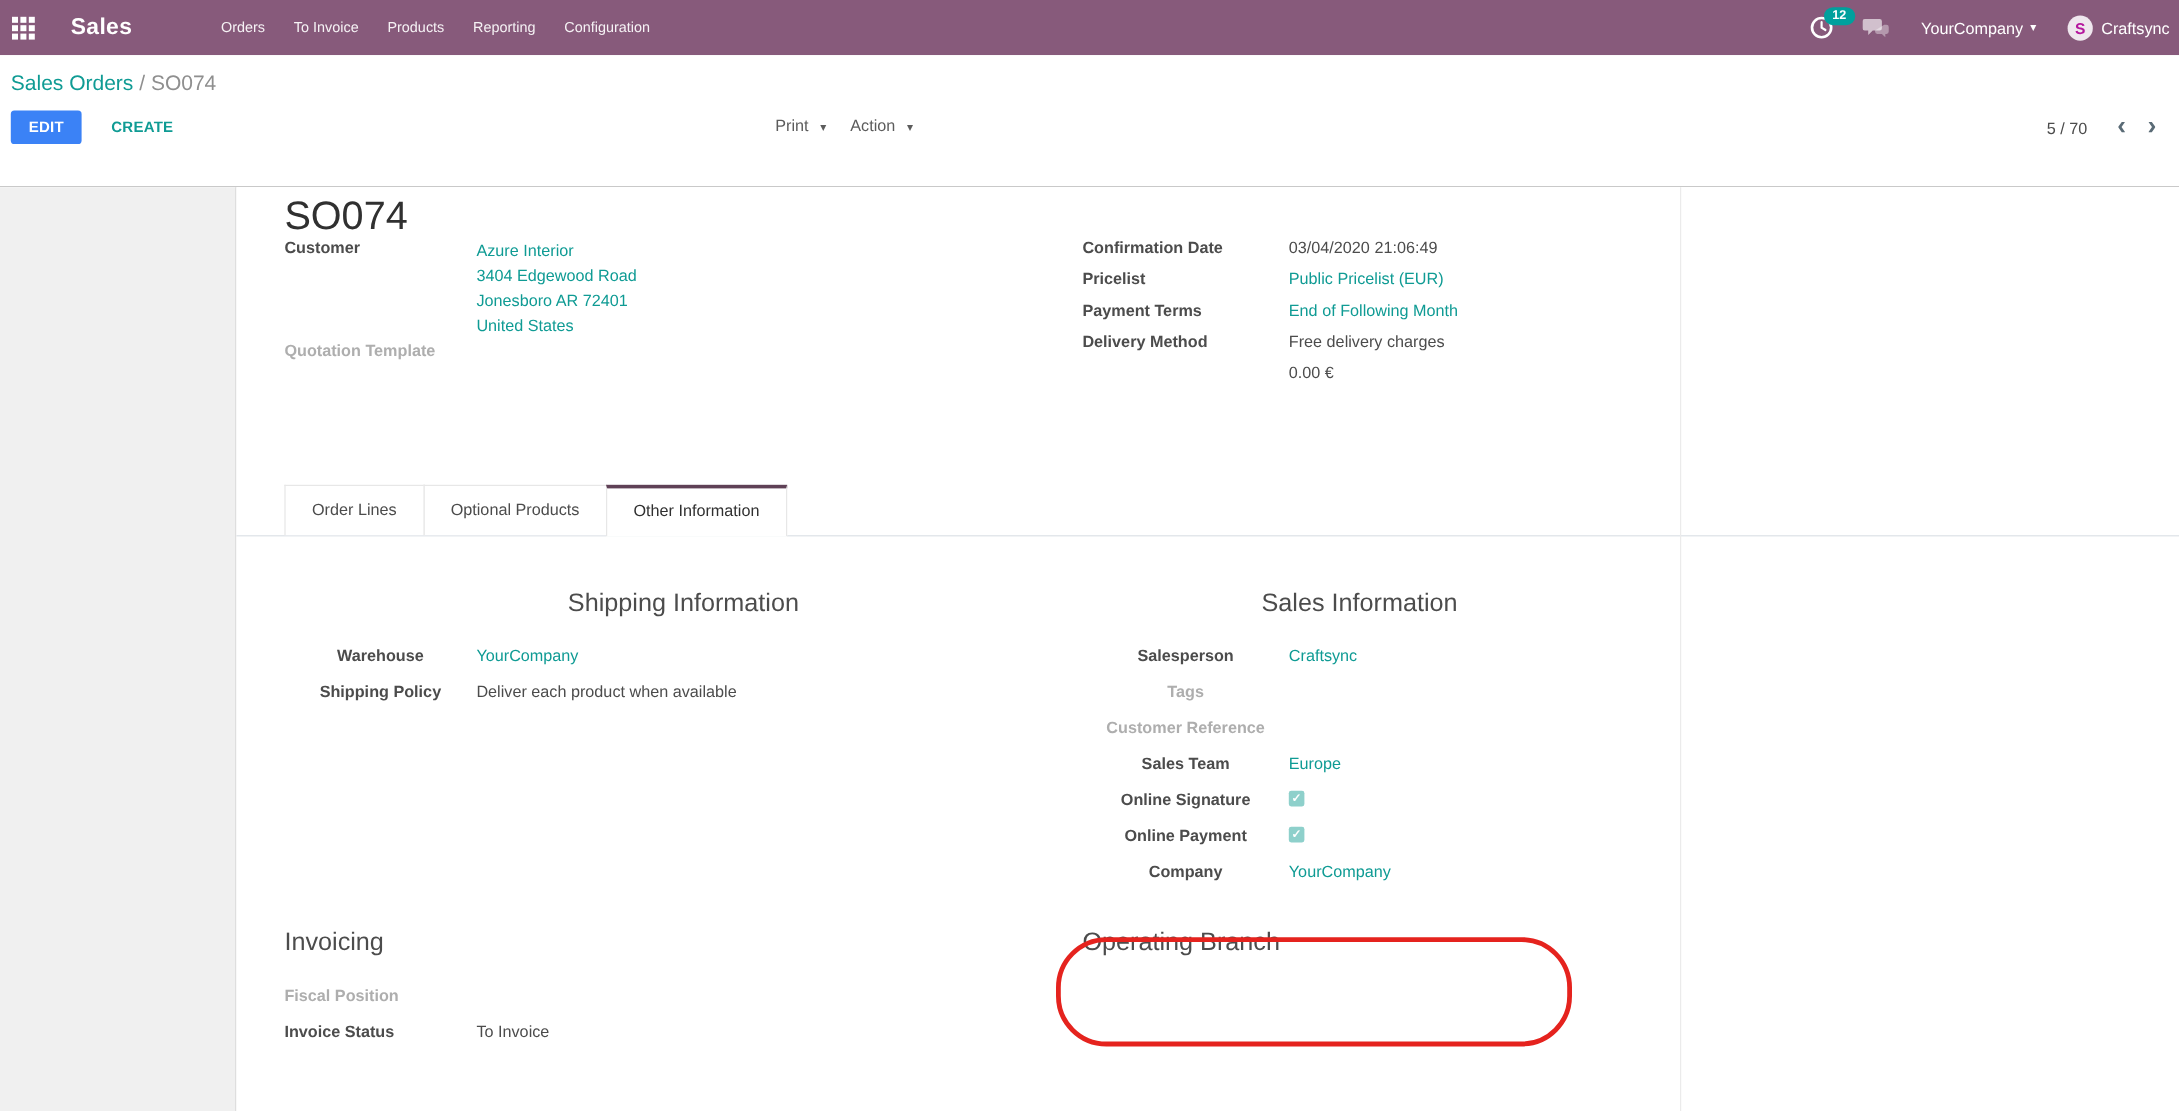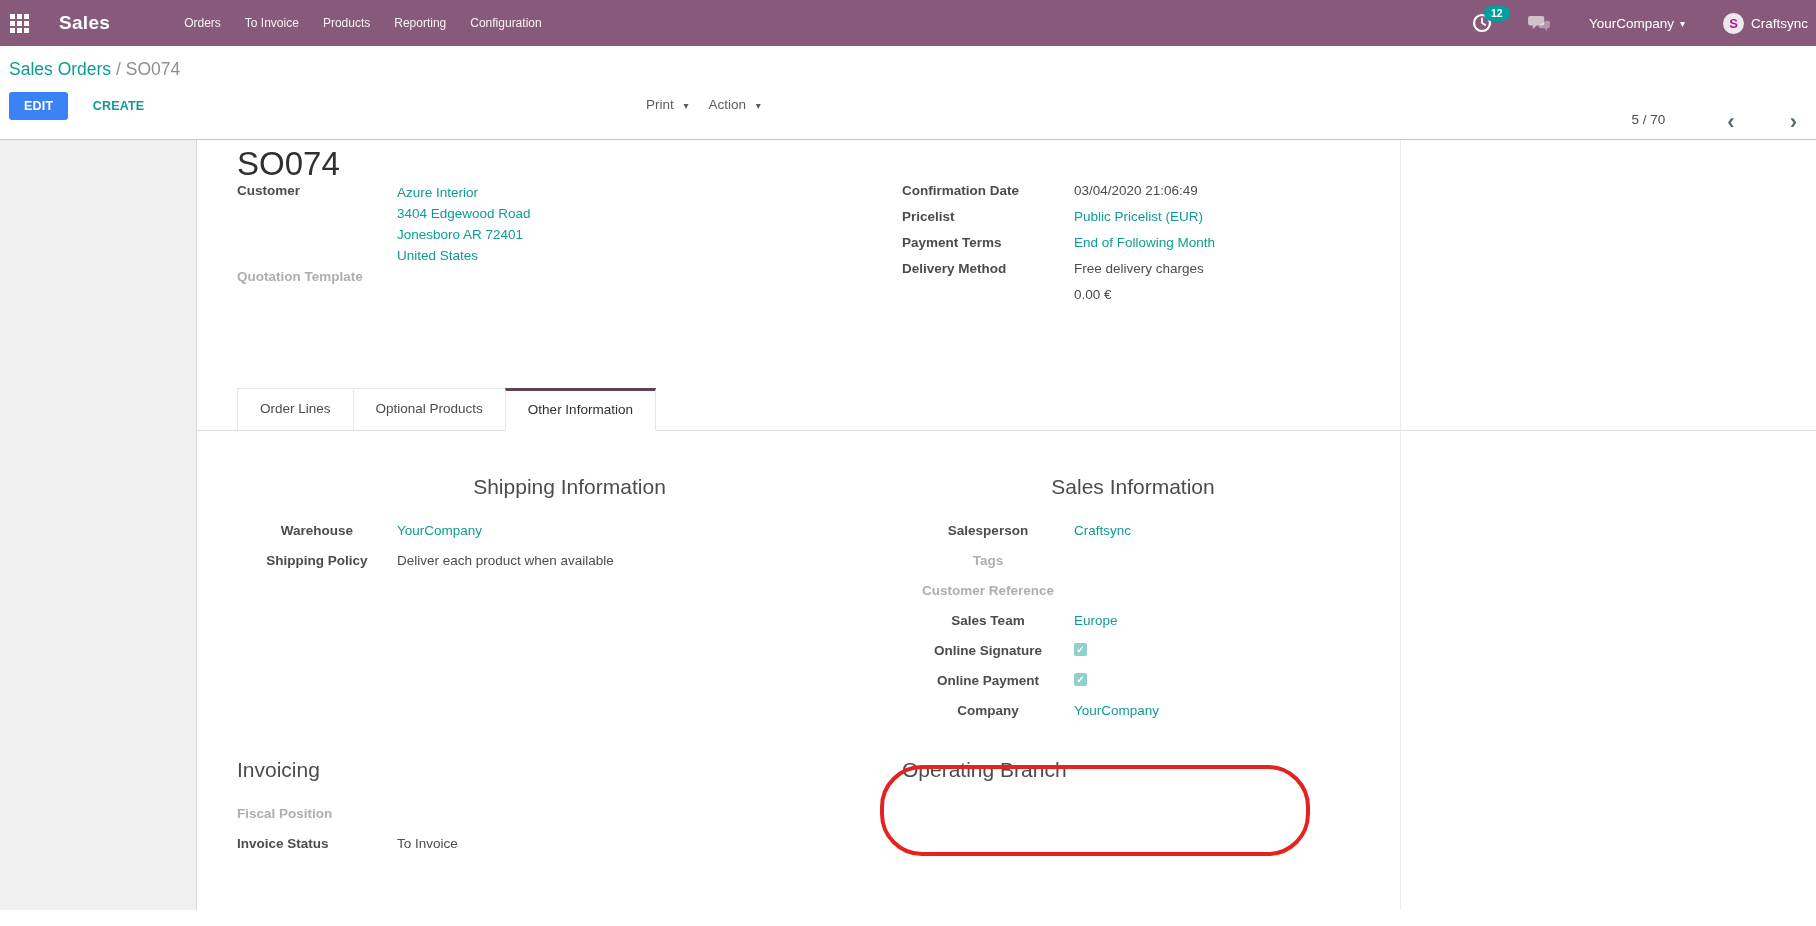--- a/index.html
+++ b/index.html
@@ -6,43 +6,43 @@
   html,body { width:1816px; height:926px; overflow:hidden; background:#fff;
     font-family:"Liberation Sans", sans-serif; color:#4c4c4c; }
 
   
   .topbar { height:46px; background:#875a7b; display:flex; align-items:center; padding:0 8px 0 10px; }
   .apps-grid { display:grid; grid-template-columns:repeat(3,5px); grid-gap:2px; cursor:pointer; }
   .apps-grid i { width:5px; height:5px; background:#fff; display:block; }
   .app-name { color:#fff; font-size:19px; font-weight:700; margin-left:30px; letter-spacing:.3px; cursor:pointer; }
   .top-nav { display:flex; margin-left:62px; }
   .top-nav .nav-item { color:rgba(255,255,255,.92); font-size:12px; padding:0 12px; line-height:46px; cursor:pointer; }
-  .tb-right { margin-left:auto; display:flex; align-items:center;gap:12px; }
+  .tb-right { margin-left:auto; display:flex; align-items:center; }
   .tb-icon { position:relative; display:flex; align-items:center; cursor:pointer; margin-left:24px; }
   .badge { position:absolute; top:-7px; left:12px; background:#00a09d; color:#fff; font-size:10.5px;
     font-weight:700; border-radius:9px; padding:1px 7px; line-height:13px; }
   .company-switcher, .user-menu { color:#fff; font-size:13.5px; display:flex; align-items:center; cursor:pointer; margin-left:26px; }
   .caret { font-size:10px; margin-left:6px; }
   .avatar { width:21px; height:21px; border-radius:50%; background:#efe7ee; color:#b5179e; font-weight:700;
     font-size:13px; display:flex; align-items:center; justify-content:center; margin-right:7px; overflow:hidden; }
 
   
-  .control-panel { position:relative; height:94px; background:#fff; border-bottom:1px solid #c9c9c9; }
+  .control-panel { position:relative; height:110px; background:#fff; border-bottom:1px solid #c9c9c9; }
   .breadcrumb { position:absolute; top:13px; left:9px; font-size:17.5px; }
   .breadcrumb .bc-link { color:#0f9b94; cursor:pointer; }
   .breadcrumb .bc-sep, .breadcrumb .bc-current { color:#8f8f8f; }
   .cp-row2 { position:absolute; top:46px; left:9px; right:10px; height:30px; }
   .btn-edit { display:inline-block; background:#3b82f6; color:#fff; font-size:12.5px; font-weight:700;
     padding:7px 15px; border:none; border-radius:3px; cursor:pointer; letter-spacing:.2px; }
   .btn-create { display:inline-block; background:none; border:none; color:#0f9b94; font-size:12.5px;
     font-weight:700; margin-left:20px; cursor:pointer; letter-spacing:.2px; vertical-align:middle; }
   .cp-center { position:absolute; left:637px; top:5px; display:flex; }
   .dd-btn { color:#5c5c5c; font-size:13.5px; background:none; border:none; cursor:pointer; margin-right:20px; }
   .dd-btn .caret { color:#5c5c5c; }
-  .cp-pager { position:absolute; right:0; top:20px; display:flex; align-items:flex-start;gap:37px; }
+  .cp-pager { position:absolute; right:0; top:3px; display:flex; align-items:flex-end; }
   .pager-value { font-size:13.5px; color:#4c4c4c; margin-right:16px; }
   .pager-chev { font-size:22px; font-weight:700; color:#5a6b76; line-height:20px; cursor:pointer; padding:0 9px; }
 
   
   .content { position:relative; display:flex; height:770px; background:#fff; }
   .left-gutter { width:197px; background:#f0f0f0; border-right:1px solid #dadada; }
   .right-vline { position:absolute; left:1400px; top:0; bottom:0; width:1px; background:#ebebeb; }
   .sheet { flex:1; background:#fff; padding:0 0 0 40px; }
 
   .sheet-title { font-size:33px; line-height:1.1; color:#303030; margin-top:6px; font-weight:400; }

